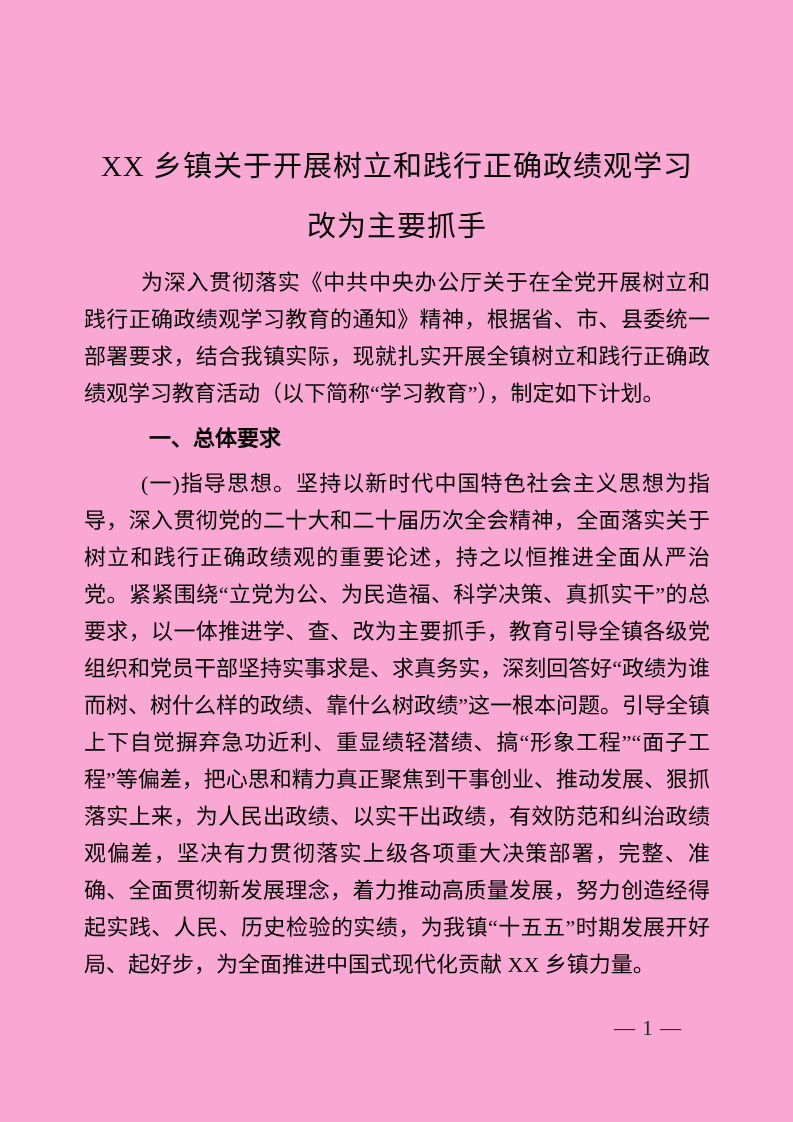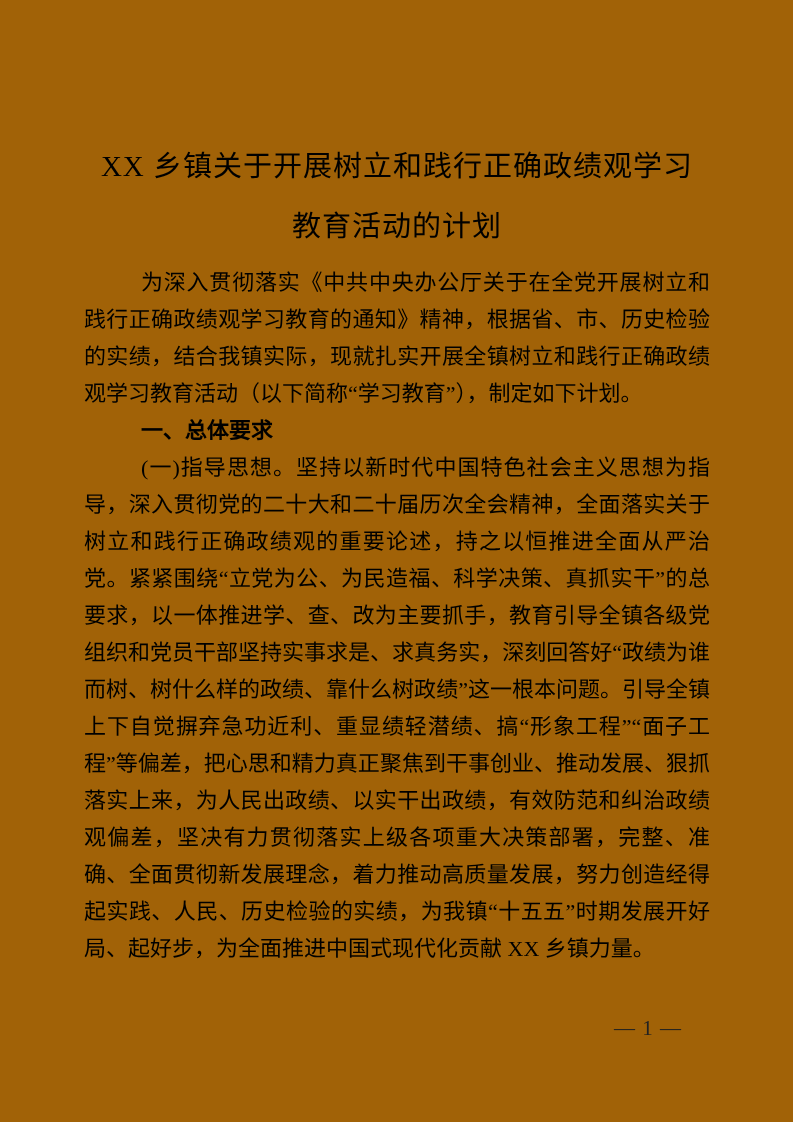--- a/index.html
+++ b/index.html
@@ -12,21 +12,21 @@
     height: 1122px;
     position: relative;
     overflow: hidden;
     font-family: "Liberation Serif", "DejaVu Serif", serif;
     color: #000000;
   }
   .page {
     position: absolute;
     left: 0; top: 0;
     width: 793px; height: 1122px;
-    background: #a16207;
+    background: #f9a8d4;
   }
   .doc-title {
     position: absolute;
     top: 136px;
     left: 84px;
     width: 626px;
     text-align: center;
     font-size: 29px;
     line-height: 60px;
     font-weight: 400;
@@ -42,21 +42,21 @@
     line-height: 37px;
     text-align: justify;
     text-justify: inter-ideograph;
   }
   .para {
     margin: 0;
     padding: 0;
     text-indent: 57px;
   }
   .section-heading {
-    margin: 0;
+    margin: 8px;
     padding: 0;
     text-indent: 57px;
     font-size: 22px;
     line-height: 37px;
     font-weight: 700;
     font-family: "Liberation Sans", "DejaVu Sans", sans-serif;
     text-align: left;
   }
   .lead {
     font-weight: 400;
@@ -75,25 +75,25 @@
     letter-spacing: 1px;
   }
 </style>
 </head>
 <body>
 
 <div class="page">
 
   <div class="doc-title">
     <div class="title-line">XX 乡镇关于开展树立和践行正确政绩观学习</div>
-    <div class="title-line">教育活动的计划</div>
+    <div class="title-line">改为主要抓手</div>
   </div>
 
   <div class="doc-body">
-    <p class="para">为深入贯彻落实《中共中央办公厅关于在全党开展树立和践行正确政绩观学习教育的通知》精神，根据省、市、历史检验的实绩，结合我镇实际，现就扎实开展全镇树立和践行正确政绩观学习教育活动（以下简称“学习教育”），制定如下计划。</p>
+    <p class="para">为深入贯彻落实《中共中央办公厅关于在全党开展树立和践行正确政绩观学习教育的通知》精神，根据省、市、县委统一部署要求，结合我镇实际，现就扎实开展全镇树立和践行正确政绩观学习教育活动（以下简称“学习教育”），制定如下计划。</p>
 
     <h2 class="section-heading">一、总体要求</h2>
 
     <p class="para"><span class="lead">(一)指导思想。</span><span>坚持以新时代中国特色社会主义思想为指导，深入贯彻党的二十大和二十届历次全会精神，全面落实关于树立和践行正确政绩观的重要论述，持之以恒推进全面从严治党。紧紧围绕“立党为公、为民造福、科学决策、真抓实干”的总要求，以一体推进学、查、改为主要抓手，教育引导全镇各级党组织和党员干部坚持实事求是、求真务实，深刻回答好“政绩为谁而树、树什么样的政绩、靠什么树政绩”这一根本问题。引导全镇上下自觉摒弃急功近利、重显绩轻潜绩、搞“形象工程”“面子工程”等偏差，把心思和精力真正聚焦到干事创业、推动发展、狠抓落实上来，为人民出政绩、以实干出政绩，有效防范和纠治政绩观偏差，坚决有力贯彻落实上级各项重大决策部署，完整、准确、全面贯彻新发展理念，着力推动高质量发展，努力创造经得起实践、人民、历史检验的实绩，为我镇“十五五”时期发展开好局、起好步，为全面推进中国式现代化贡献 XX 乡镇力量。</span></p>
   </div>
 
   <div class="footer">— 1 —</div>
 
 </div>
 

